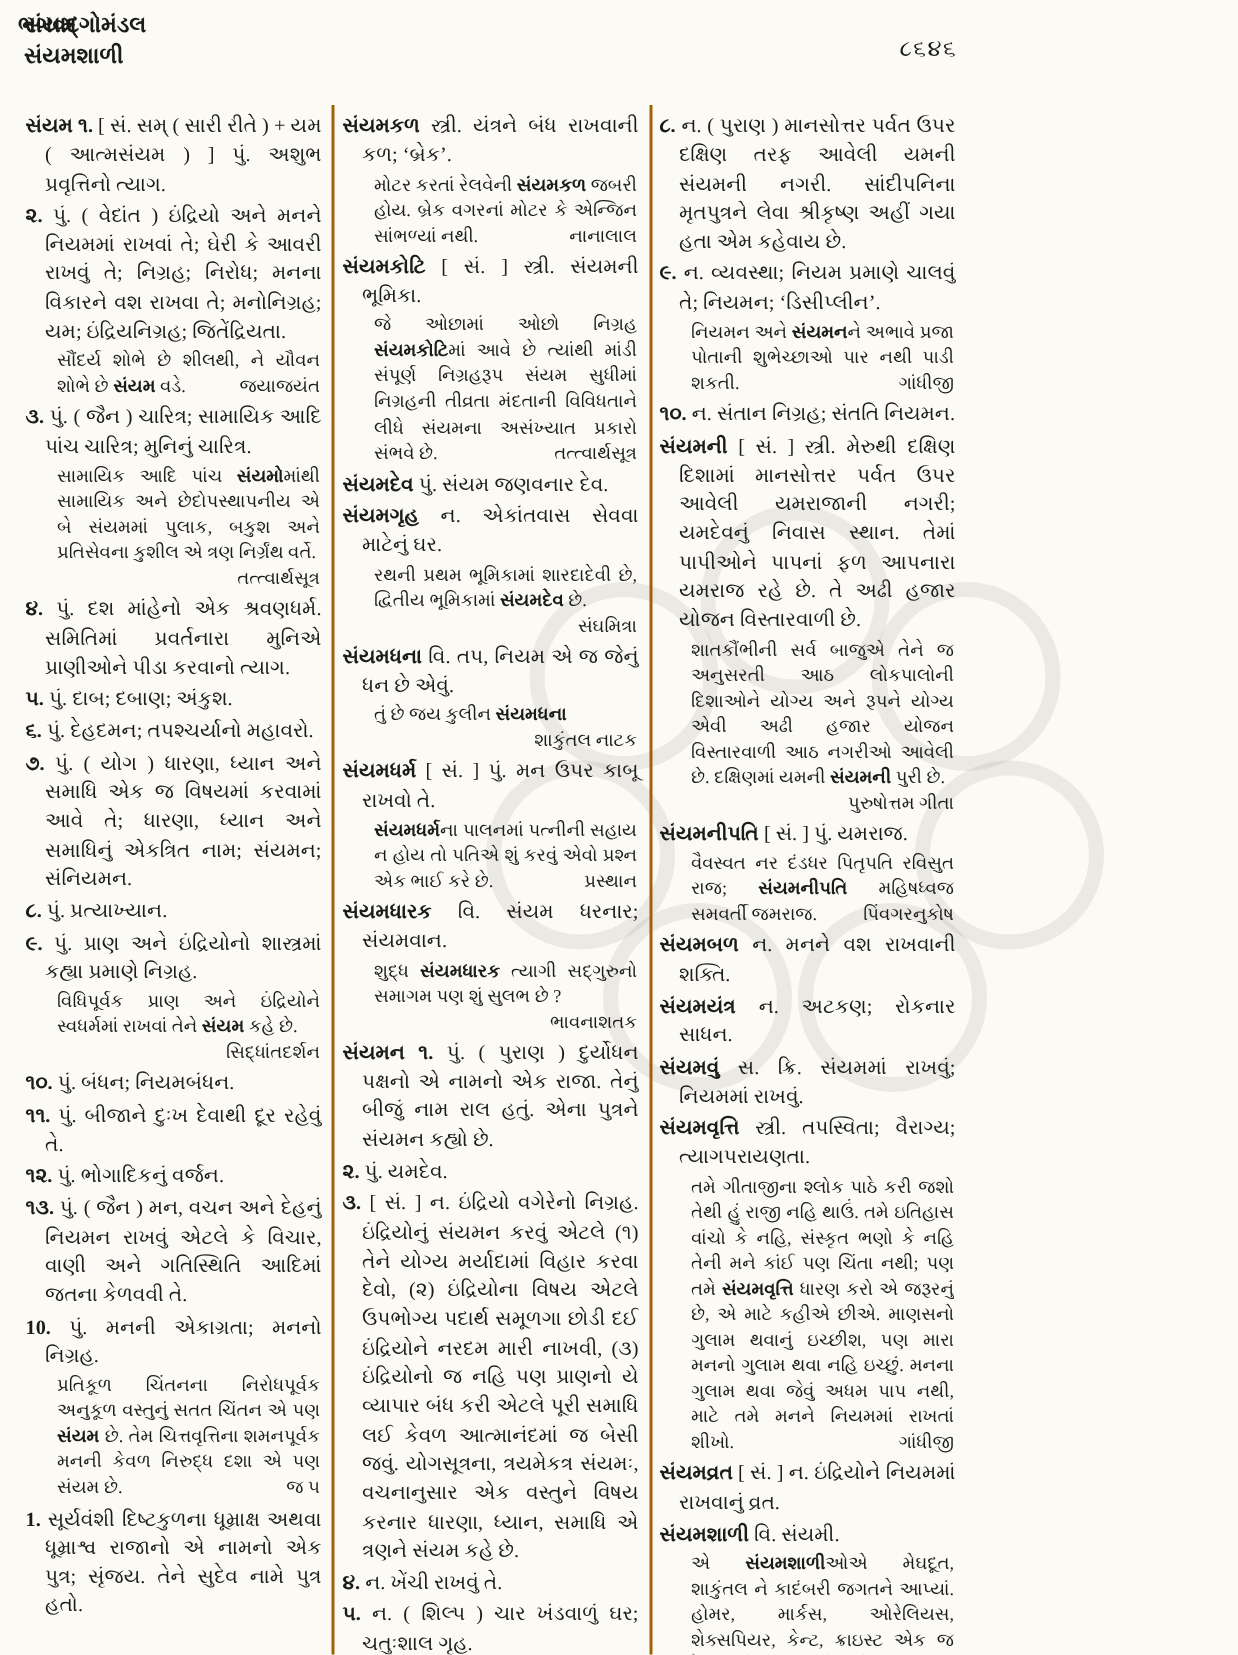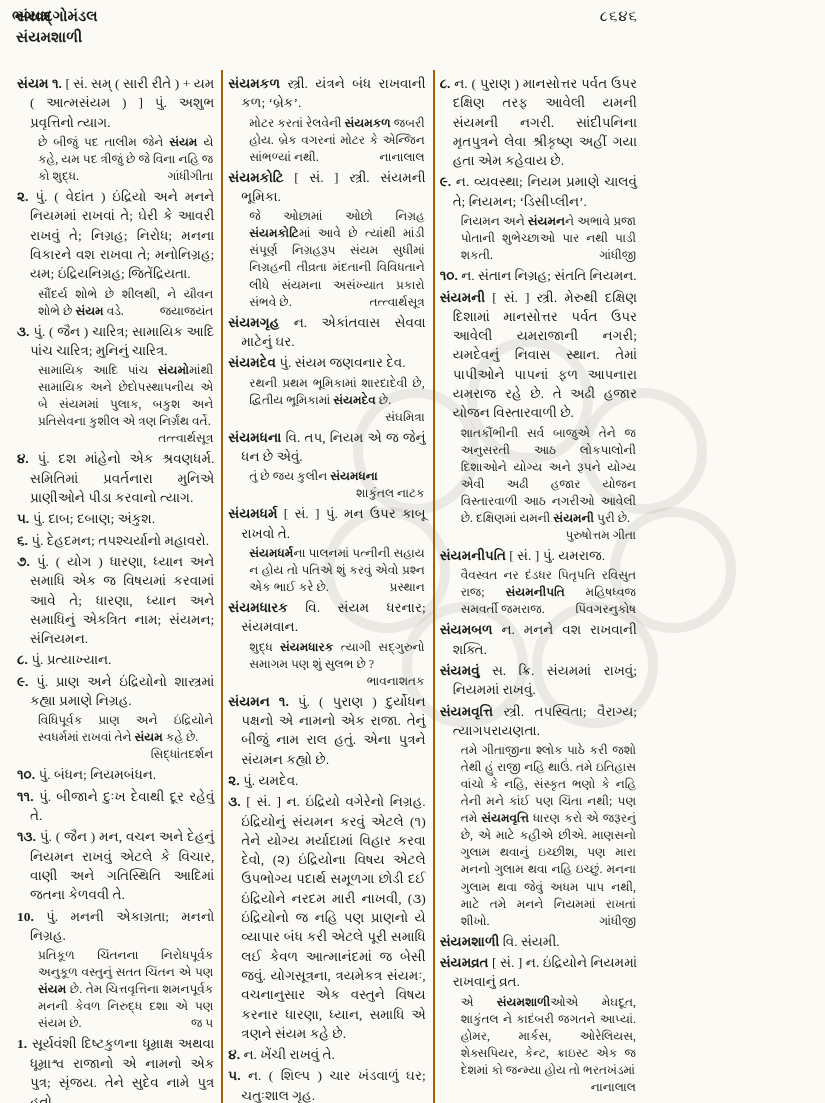--- a/index.html
+++ b/index.html
@@ -9,21 +9,21 @@
     font-family:"Liberation Serif","DejaVu Serif",serif;
   }
   .page{position:relative;width:656px;height:1103px;box-sizing:border-box;padding:0 12px 0}
   
   .watermark{position:absolute;left:295px;top:320px;z-index:0;pointer-events:none}
   
   .hdr{position:relative;z-index:1;height:50px;font-size:15px}
   .gw1{position:absolute;left:4px;top:8px;font-weight:bold}
   .gw2{position:absolute;left:4px;top:29px;font-weight:bold}
   .book-title{position:absolute;left:0;right:0;top:8px;text-align:left;font-weight:bold}
-  .pageno{position:absolute;right:6px;top:8px;letter-spacing:1px}
+  .pageno{position:absolute;right:6px;top:24px;letter-spacing:1px}
   
   .cols{position:relative;z-index:1;display:flex;height:1036px;overflow:hidden;margin-top:20px}
   .col{flex:1 1 0;padding:2px 7px 0 5px;overflow:hidden}
   .col + .col{border-left:2px solid #a16207}
   p{margin:0}
   .entry{font-size:13.5px;line-height:1.43;margin:2px 0;padding-left:13px;text-indent:-13px;text-align:justify}
   .quote{font-size:12.1px;line-height:1.41;margin:2px 1px 2px 21px;text-align:justify;overflow:hidden}
   .quote .src{float:right;padding-left:10px;white-space:nowrap}
   b{font-weight:bold}
 </style>
@@ -47,46 +47,46 @@
   <header class="hdr">
     <div class="gw1">સંયમ</div>
     <div class="book-title">ભગવદ્ગોમંડલ</div>
     <div class="pageno">૮૬૪૬</div>
     <div class="gw2">સંયમશાળી</div>
   </header>
 
   <main class="cols">
     <section class="col">
         <p class="entry"><b>સંયમ ૧.</b> [ સં. સમ્ ( સારી રીતે ) + યમ ( આત્મસંયમ ) ] પું. અશુભ પ્રવૃત્તિનો ત્યાગ.</p>
-        <p class="quote">છે બીજું પદ તાલીમ જેને <b>સંયમ</b> યે કહે, યમ પદ ત્રીજું છે જે વિના નહિ જ કો શુદ્ધ.<span class="src">ગાંધીગીતા</span></p>
         <p class="entry"><b>૨.</b> પું. ( વેદાંત ) ઇંદ્રિયો અને મનને નિયમમાં રાખવાં તે; ઘેરી કે આવરી રાખવું તે; નિગ્રહ; નિરોધ; મનના વિકારને વશ રાખવા તે; મનોનિગ્રહ; યમ; ઇંદ્રિયનિગ્રહ; જિતેંદ્રિયતા.</p>
         <p class="quote">સૌંદર્ય શોભે છે શીલથી, ને યૌવન શોભે છે <b>સંયમ</b> વડે.<span class="src">જયાજયંત</span></p>
         <p class="entry"><b>૩.</b> પું. ( જૈન ) ચારિત્ર; સામાયિક આદિ પાંચ ચારિત્ર; મુનિનું ચારિત્ર.</p>
         <p class="quote">સામાયિક આદિ પાંચ <b>સંયમો</b>માંથી સામાયિક અને છેદોપસ્થાપનીય એ બે સંયમમાં પુલાક, બકુશ અને પ્રતિસેવના કુશીલ એ ત્રણ નિર્ગ્રંથ વર્તે.<span class="src">તત્ત્વાર્થસૂત્ર</span></p>
         <p class="entry"><b>૪.</b> પું. દશ માંહેનો એક શ્રવણધર્મ. સમિતિમાં પ્રવર્તનારા મુનિએ પ્રાણીઓને પીડા કરવાનો ત્યાગ.</p>
         <p class="entry"><b>૫.</b> પું. દાબ; દબાણ; અંકુશ.</p>
         <p class="entry"><b>૬.</b> પું. દેહદમન; તપશ્ચર્યાનો મહાવરો.</p>
         <p class="entry"><b>૭.</b> પું. ( યોગ ) ધારણા, ધ્યાન અને સમાધિ એક જ વિષયમાં કરવામાં આવે તે; ધારણા, ધ્યાન અને સમાધિનું એકત્રિત નામ; સંયમન; સંનિયમન.</p>
         <p class="entry"><b>૮.</b> પું. પ્રત્યાખ્યાન.</p>
         <p class="entry"><b>૯.</b> પું. પ્રાણ અને ઇંદ્રિયોનો શાસ્ત્રમાં કહ્યા પ્રમાણે નિગ્રહ.</p>
         <p class="quote">વિધિપૂર્વક પ્રાણ અને ઇંદ્રિયોને સ્વધર્મમાં રાખવાં તેને <b>સંયમ</b> કહે છે.<span class="src">સિદ્ધાંતદર્શન</span></p>
         <p class="entry"><b>૧૦.</b> પું. બંધન; નિયમબંધન.</p>
         <p class="entry"><b>૧૧.</b> પું. બીજાને દુઃખ દેવાથી દૂર રહેવું તે.</p>
+        <p class="entry"><b>૧૨.</b> પું. ભોગાદિકનું વર્જન.</p>
         <p class="entry"><b>૧૩.</b> પું. ( જૈન ) મન, વચન અને દેહનું નિયમન રાખવું એટલે કે વિચાર, વાણી અને ગતિસ્થિતિ આદિમાં જતના કેળવવી તે.</p>
         <p class="entry"><b>10.</b> પું. મનની એકાગ્રતા; મનનો નિગ્રહ.</p>
         <p class="quote">પ્રતિકૂળ ચિંતનના નિરોધપૂર્વક અનુકૂળ વસ્તુનું સતત ચિંતન એ પણ <b>સંયમ</b> છે. તેમ ચિત્તવૃત્તિના શમનપૂર્વક મનની કેવળ નિરુદ્ધ દશા એ પણ સંયમ છે.<span class="src">જ ૫</span></p>
         <p class="entry"><b>1.</b> સૂર્યવંશી દિષ્ટકુળના ધૂમ્રાક્ષ અથવા ધૂમ્રાશ્વ રાજાનો એ નામનો એક પુત્ર; સૃંજય. તેને સુદેવ નામે પુત્ર હતો.</p>
       </section>
     <section class="col">
         <p class="entry"><b>સંયમકળ</b> સ્ત્રી. યંત્રને બંધ રાખવાની કળ; ‘બ્રેક’.</p>
         <p class="quote">મોટર કરતાં રેલવેની <b>સંયમકળ</b> જબરી હોય. બ્રેક વગરનાં મોટર કે એન્જિન સાંભળ્યાં નથી.<span class="src">નાનાલાલ</span></p>
         <p class="entry"><b>સંયમકોટિ</b> [ સં. ] સ્ત્રી. સંયમની ભૂમિકા.</p>
         <p class="quote">જે ઓછામાં ઓછો નિગ્રહ <b>સંયમકોટિ</b>માં આવે છે ત્યાંથી માંડી સંપૂર્ણ નિગ્રહરૂપ સંયમ સુધીમાં નિગ્રહની તીવ્રતા મંદતાની વિવિધતાને લીધે સંયમના અસંખ્યાત પ્રકારો સંભવે છે.<span class="src">તત્ત્વાર્થસૂત્ર</span></p>
+        <p class="entry"><b>સંયમદેવ</b> પું. સંયમ જણવનાર દેવ.</p>
         <p class="entry"><b>સંયમગૃહ</b> ન. એકાંતવાસ સેવવા માટેનું ઘર.</p>
-        <p class="entry"><b>સંયમદેવ</b> પું. સંયમ જણવનાર દેવ.</p>
         <p class="quote">રથની પ્રથમ ભૂમિકામાં શારદાદેવી છે, દ્વિતીય ભૂમિકામાં <b>સંયમદેવ</b> છે.<span class="src">સંઘમિત્રા</span></p>
         <p class="entry"><b>સંયમધના</b> વિ. તપ, નિયમ એ જ જેનું ધન છે એવું.</p>
         <p class="quote">તું છે જય કુલીન <b>સંયમધના</b><span class="src">શાકુંતલ નાટક</span></p>
         <p class="entry"><b>સંયમધર્મ</b> [ સં. ] પું. મન ઉપર કાબૂ રાખવો તે.</p>
         <p class="quote"><b>સંયમધર્મ</b>ના પાલનમાં પત્નીની સહાય ન હોય તો પતિએ શું કરવું એવો પ્રશ્ન એક ભાઈ કરે છે.<span class="src">પ્રસ્થાન</span></p>
         <p class="entry"><b>સંયમધારક</b> વિ. સંયમ ધરનાર; સંયમવાન.</p>
         <p class="quote">શુદ્ધ <b>સંયમધારક</b> ત્યાગી સદ્‌ગુરુનો સમાગમ પણ શું સુલભ છે ?<span class="src">ભાવનાશતક</span></p>
         <p class="entry"><b>સંયમન ૧.</b> પું. ( પુરાણ ) દુર્યોધન પક્ષનો એ નામનો એક રાજા. તેનું બીજું નામ રાલ હતું. એના પુત્રને સંયમન કહ્યો છે.</p>
         <p class="entry"><b>૨.</b> પું. યમદેવ.</p>
         <p class="entry"><b>૩.</b> [ સં. ] ન. ઇંદ્રિયો વગેરેનો નિગ્રહ. ઇંદ્રિયોનું સંયમન કરવું એટલે (૧) તેને યોગ્ય મર્યાદામાં વિહાર કરવા દેવો, (૨) ઇંદ્રિયોના વિષય એટલે ઉપભોગ્ય પદાર્થ સમૂળગા છોડી દઈ ઇંદ્રિયોને નરદમ મારી નાખવી, (૩) ઇંદ્રિયોનો જ નહિ પણ પ્રાણનો યે વ્યાપાર બંધ કરી એટલે પૂરી સમાધિ લઈ કેવળ આત્માનંદમાં જ બેસી જવું. યોગસૂત્રના, ત્રયમેકત્ર સંયમઃ, વચનાનુસાર એક વસ્તુને વિષય કરનાર ધારણા, ધ્યાન, સમાધિ એ ત્રણને સંયમ કહે છે.</p>
@@ -98,22 +98,23 @@
     <section class="col">
         <p class="entry"><b>૮.</b> ન. ( પુરાણ ) માનસોત્તર પર્વત ઉપર દક્ષિણ તરફ આવેલી યમની સંયમની નગરી. સાંદીપનિના મૃતપુત્રને લેવા શ્રીકૃષ્ણ અહીં ગયા હતા એમ કહેવાય છે.</p>
         <p class="entry"><b>૯.</b> ન. વ્યવસ્થા; નિયમ પ્રમાણે ચાલવું તે; નિયમન; ‘ડિસીપ્લીન’.</p>
         <p class="quote">નિયમન અને <b>સંયમન</b>ને અભાવે પ્રજા પોતાની શુભેચ્છાઓ પાર નથી પાડી શકતી.<span class="src">ગાંધીજી</span></p>
         <p class="entry"><b>૧૦.</b> ન. સંતાન નિગ્રહ; સંતતિ નિયમન.</p>
         <p class="entry"><b>સંયમની</b> [ સં. ] સ્ત્રી. મેરુથી દક્ષિણ દિશામાં માનસોત્તર પર્વત ઉપર આવેલી યમરાજાની નગરી; યમદેવનું નિવાસ સ્થાન. તેમાં પાપીઓને પાપનાં ફળ આપનારા યમરાજ રહે છે. તે અઢી હજાર યોજન વિસ્તારવાળી છે.</p>
         <p class="quote">શાતકૌંભીની સર્વ બાજુએ તેને જ અનુસરતી આઠ લોકપાલોની દિશાઓને યોગ્ય અને રૂપને યોગ્ય એવી અઢી હજાર યોજન વિસ્તારવાળી આઠ નગરીઓ આવેલી છે. દક્ષિણમાં યમની <b>સંયમની</b> પુરી છે.<span class="src">પુરુષોત્તમ ગીતા</span></p>
         <p class="entry"><b>સંયમનીપતિ</b> [ સં. ] પું. યમરાજ.</p>
         <p class="quote">વૈવસ્વત નર દંડધર પિતૃપતિ રવિસુત રાજ; <b>સંયમનીપતિ</b> મહિષધ્વજ સમવર્તી જમરાજ.<span class="src">પિંવગરનુકોષ</span></p>
         <p class="entry"><b>સંયમબળ</b> ન. મનને વશ રાખવાની શક્તિ.</p>
+        <p class="entry"><b>સંયમયંત્ર</b> ન. અટકણ; રોકનાર સાધન.</p>
         <p class="entry"><b>સંયમવું</b> સ. ક્રિ. સંયમમાં રાખવું; નિયમમાં રાખવું.</p>
         <p class="entry"><b>સંયમવૃત્તિ</b> સ્ત્રી. તપસ્વિતા; વૈરાગ્ય; ત્યાગપરાયણતા.</p>
         <p class="quote">તમે ગીતાજીના શ્લોક પાઠે કરી જશો તેથી હું રાજી નહિ થાઉં. તમે ઇતિહાસ વાંચો કે નહિ, સંસ્કૃત ભણો કે નહિ તેની મને કાંઈ પણ ચિંતા નથી; પણ તમે <b>સંયમવૃત્તિ</b> ધારણ કરો એ જરૂરનું છે, એ માટે કહીએ છીએ. માણસનો ગુલામ થવાનું ઇચ્છીશ, પણ મારા મનનો ગુલામ થવા નહિ ઇચ્છું. મનના ગુલામ થવા જેવું અધમ પાપ નથી, માટે તમે મનને નિયમમાં રાખતાં શીખો.<span class="src">ગાંધીજી</span></p>
+        <p class="entry"><b>સંયમવ્રત</b> [ સં. ] ન. ઇંદ્રિયોને નિયમમાં રાખવાનું વ્રત.</p>
         <p class="entry"><b>સંયમશાળી</b> વિ. સંયમી.</p>
-        <p class="entry"><b>સંયમવ્રત</b> [ સં. ] ન. ઇંદ્રિયોને નિયમમાં રાખવાનું વ્રત.</p>
         <p class="quote">એ <b>સંયમશાળી</b>ઓએ મેઘદૂત, શાકુંતલ ને કાદંબરી જગતને આપ્યાં. હોમર, માર્કસ, ઓરેલિયસ, શેક્સપિયર, કેન્ટ, ક્રાઇસ્ટ એક જ દેશમાં કો જન્મ્યા હોય તો ભરતખંડમાં<span class="src">નાનાલાલ</span></p>
       </section>
   </main>
 
 </div>
 
 </body></html>

